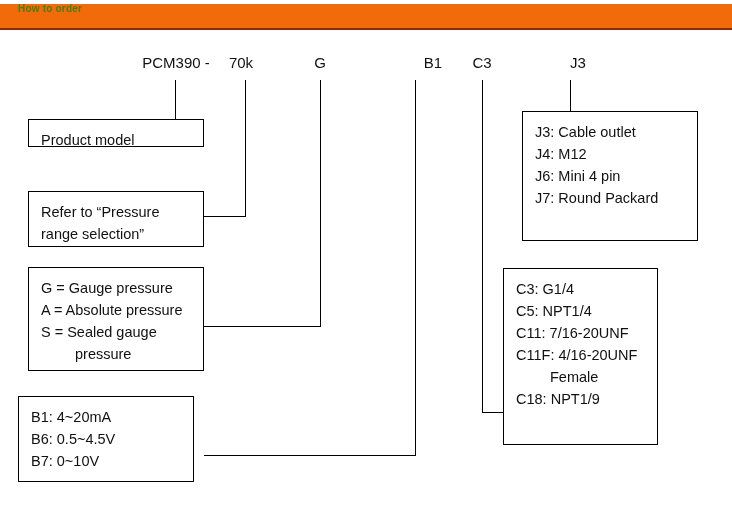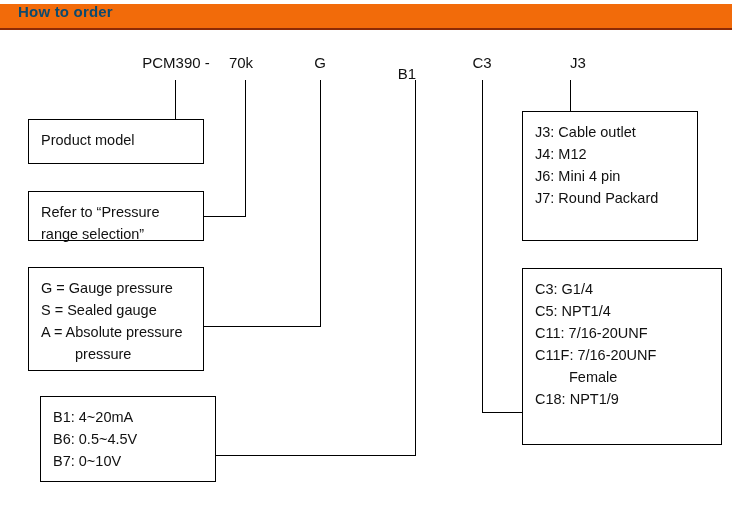--- a/index.html
+++ b/index.html
@@ -24,23 +24,23 @@
     width: 732px;
     height: 26px;
     background: #F26B0A;
     border-bottom: 2px solid #8c2b06;
     box-sizing: border-box;
   }
   .header-title {
     position: absolute;
     left: 18px;
     top: 3px;
-    font-size: 15px;
+    font-size: 10px;
     font-weight: bold;
-    color: #0c4a6e;
+    color: #4d7c0f;
     letter-spacing: 0.2px;
     white-space: nowrap;
   }
 
   
   .code-seg {
     position: absolute;
     font-size: 15px;
     color: #111111;
     white-space: nowrap;
@@ -85,81 +85,81 @@
 </style>
 </head>
 <body>
 
 <div class="header-bar"></div>
 <div class="header-title">How to order</div>
 
 <div class="code-seg" style="left:128px; top:54px; width:96px;">PCM390 -</div>
 <div class="code-seg" style="left:211px; top:54px; width:60px;">70k</div>
 <div class="code-seg" style="left:295px; top:54px; width:50px;">G</div>
-<div class="code-seg" style="left:382px; top:54px; width:50px;margin-top:11px;">B1</div>
+<div class="code-seg" style="left:408px; top:54px; width:50px;">B1</div>
 <div class="code-seg" style="left:452px; top:54px; width:60px;">C3</div>
 <div class="code-seg" style="left:548px; top:54px; width:60px;">J3</div>
 
 <div class="vline" style="left:175px; top:80px; height:39px;"></div>
 
 <div class="vline" style="left:245px; top:80px; height:136px;"></div>
 <div class="hline" style="left:204px; top:216px; width:42px;"></div>
 
 <div class="vline" style="left:320px; top:80px; height:246px;"></div>
 <div class="hline" style="left:204px; top:326px; width:117px;"></div>
 
 <div class="vline" style="left:415px; top:80px; height:375px;"></div>
 <div class="hline" style="left:204px; top:455px; width:212px;"></div>
 
 <div class="vline" style="left:482px; top:80px; height:332px;"></div>
 <div class="hline" style="left:482px; top:412px; width:41px;"></div>
 
 <div class="vline" style="left:570px; top:80px; height:31px;"></div>
 
-<div class="box" style="left:28px; top:119px; width:176px; height:45px;">
+<div class="box" style="left:28px; top:119px; width:176px; height:28px;">
   <div class="box-text">
     <span class="ln">Product model</span>
   </div>
 </div>
 
-<div class="box" style="left:28px; top:191px; width:176px; height:50px;">
+<div class="box" style="left:28px; top:191px; width:176px; height:56px;">
   <div class="box-text">
     <span class="ln">Refer to “Pressure</span>
     <span class="ln">range selection”</span>
   </div>
 </div>
 
 <div class="box" style="left:28px; top:267px; width:176px; height:104px;">
   <div class="box-text">
     <span class="ln">G = Gauge pressure</span>
+    <span class="ln">A = Absolute pressure</span>
     <span class="ln">S = Sealed gauge</span>
-    <span class="ln">A = Absolute pressure</span>
     <span class="ln indent">pressure</span>
   </div>
 </div>
 
-<div class="box" style="left:40px; top:396px; width:176px; height:86px;">
+<div class="box" style="left:18px; top:396px; width:176px; height:86px;">
   <div class="box-text">
     <span class="ln">B1: 4~20mA</span>
     <span class="ln">B6: 0.5~4.5V</span>
     <span class="ln">B7: 0~10V</span>
   </div>
 </div>
 
 <div class="box" style="left:522px; top:111px; width:176px; height:130px;padding-left:28px;">
   <div class="box-text">
     <span class="ln">J3: Cable outlet</span>
     <span class="ln">J4: M12</span>
     <span class="ln">J6: Mini 4 pin</span>
     <span class="ln">J7: Round Packard</span>
   </div>
 </div>
 
-<div class="box" style="left:522px; top:268px; width:200px; height:177px;">
+<div class="box" style="left:503px; top:268px; width:155px; height:177px;">
   <div class="box-text">
     <span class="ln">C3: G1/4</span>
     <span class="ln">C5: NPT1/4</span>
     <span class="ln">C11: 7/16-20UNF</span>
-    <span class="ln">C11F: 7/16-20UNF</span>
+    <span class="ln">C11F: 4/16-20UNF</span>
     <span class="ln indent">Female</span>
     <span class="ln">C18: NPT1/9</span>
   </div>
 </div>
 
 </body></html>

